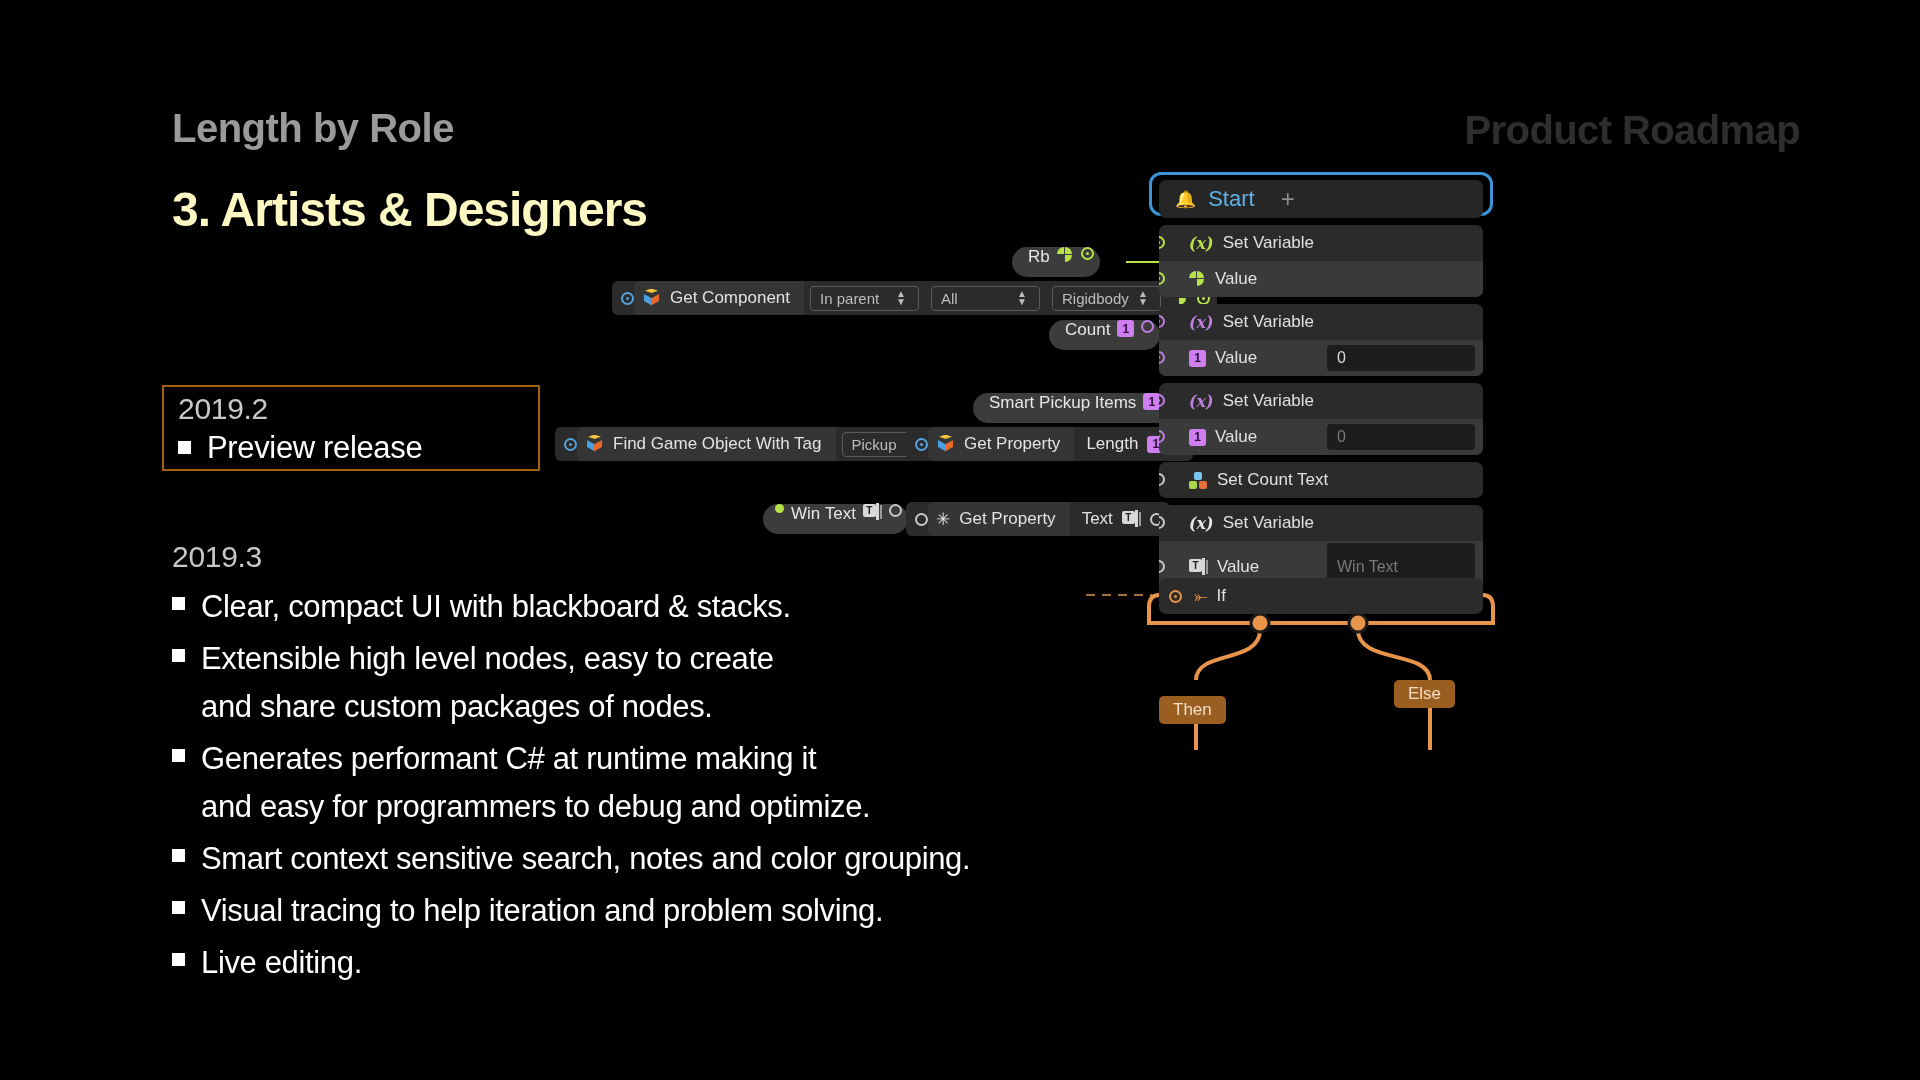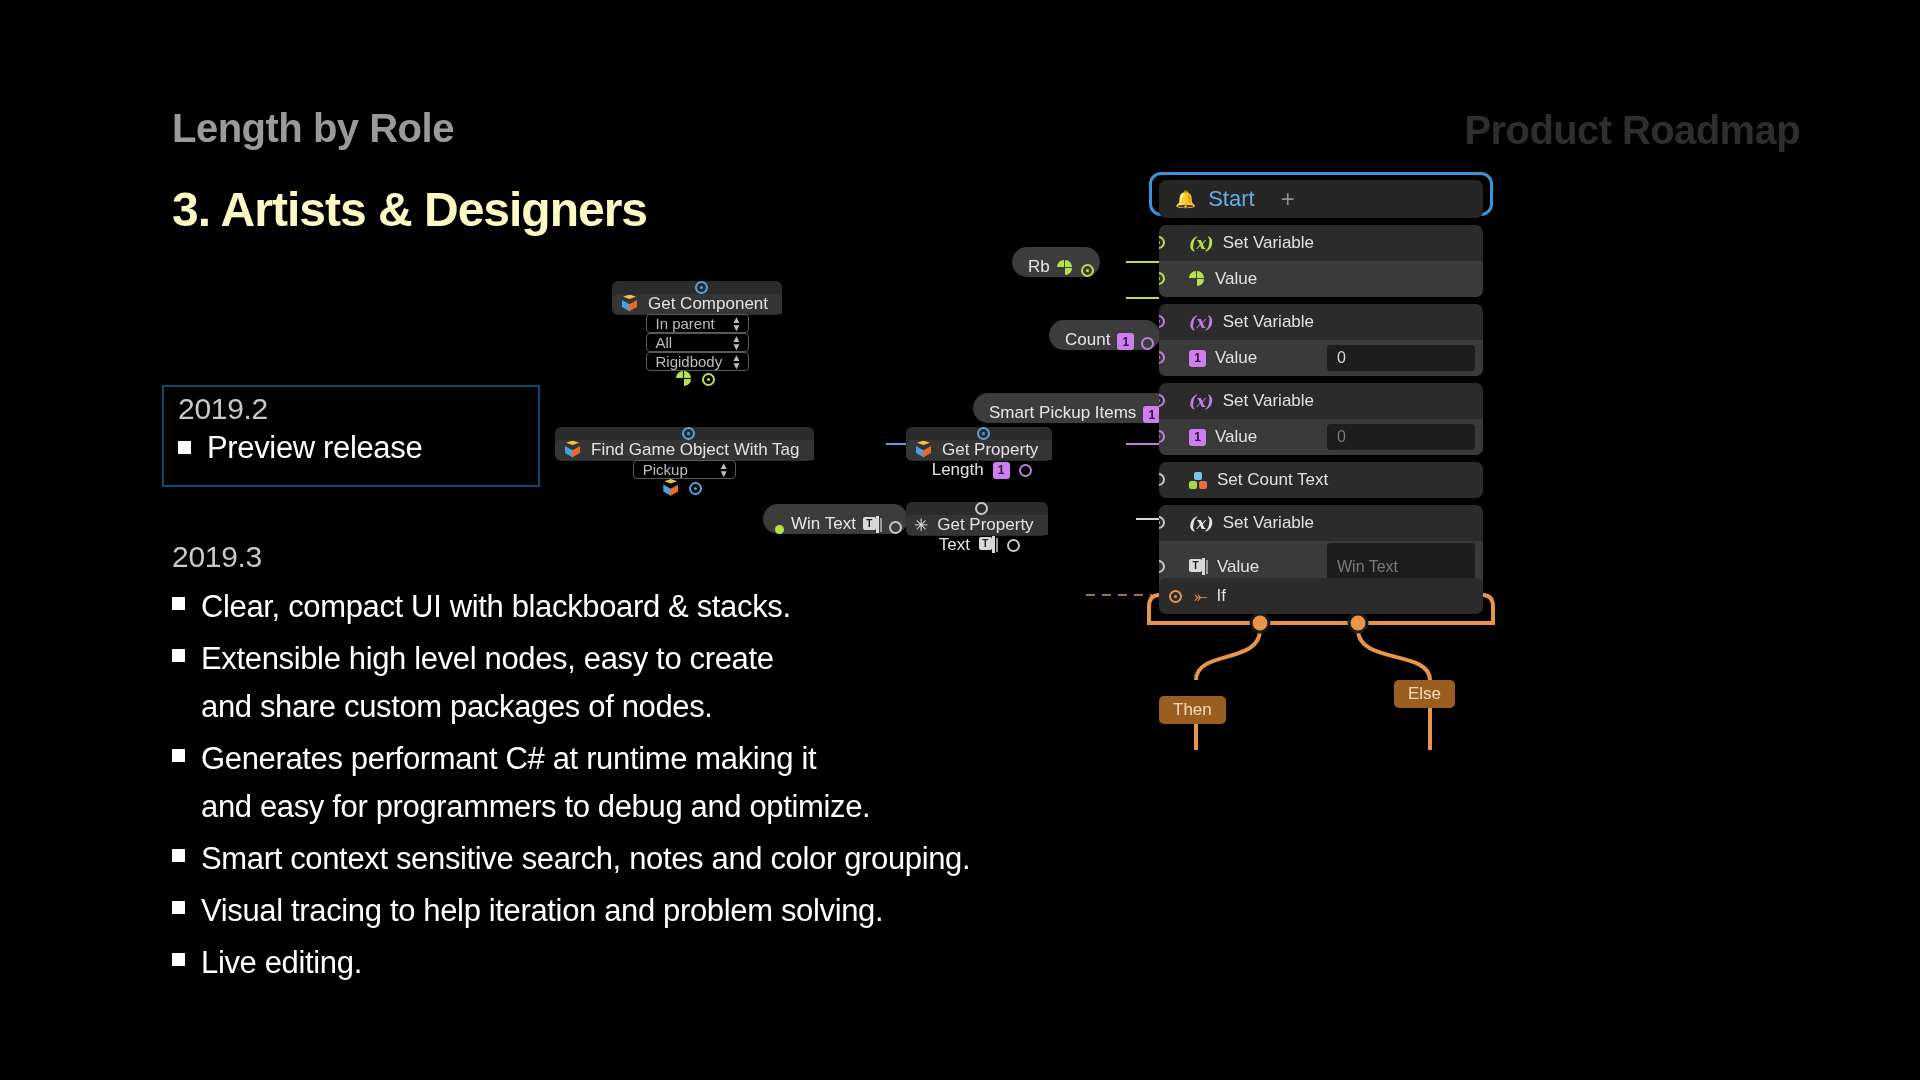--- a/index.html
+++ b/index.html
@@ -25,22 +25,22 @@
     font-size:38px;font-weight:700;letter-spacing:-0.6px;color:#ffffff;
   }
   .corner-title{
     position:absolute;right:120px;top:108px;
     font-size:40px;font-weight:700;letter-spacing:-0.6px;color:#2e2e2e;
     text-align:right;
   }
 
   
   .highlight-box{
-    position:absolute;left:162px;top:385px;width:378px;height:102px;
-    border:2px solid #0c4a6e;box-sizing:border-box;
+    position:absolute;left:162px;top:385px;width:378px;height:86px;
+    border:2px solid #a16207;box-sizing:border-box;
   }
   .ver-label{
     font-size:30px;color:#c8c8c8;font-weight:400;letter-spacing:-0.3px;
   }
   .hl-ver{position:absolute;left:14px;top:5px;}
   .hl-item{position:absolute;left:14px;top:43px;display:flex;align-items:baseline;gap:16px;}
   .bullet{
     width:13px;height:13px;background:#fff;display:inline-block;flex:0 0 auto;
     position:relative;top:-4px;
   }
@@ -53,44 +53,44 @@
   .li .bullet{margin-top:14px;top:0;}
   .li .item-text{font-size:31px;line-height:48px;}
 
   
   .graph{position:absolute;left:640px;top:180px;width:1280px;height:720px;}
   .wire{position:absolute;}
 
   
   .pill{
     position:absolute;height:30px;border-radius:15px;background:#3c3c3c;
-    display:flex;align-items:flex-end;gap:7px;padding:0 6px 0 16px;
+    display:flex;align-items:flex-start;gap:7px;padding:0 6px 0 16px;
     font-size:17px;color:#e6e6e6;white-space:nowrap;
   }
 
   
   .unit{
     position:absolute;height:34px;border-radius:6px;background:#2b2b2b;
-    display:flex;align-items:center;white-space:nowrap;flex-direction:column;
+    display:flex;align-items:center;white-space:nowrap;
   }
   .unit .head{
     display:flex;align-items:center;gap:9px;height:100%;padding:0 14px 0 12px;
     background:#353535;border-radius:6px 0 0 6px;font-size:17px;color:#e2e2e2;
   }
   .unit .tail{
     display:flex;align-items:center;gap:9px;height:100%;padding:0 7px 0 12px;
     font-size:17px;color:#e2e2e2;
   }
 
   
   .sel{
     height:23px;min-width:86px;border:1px solid #5a5a5a;border-radius:4px;
     display:flex;align-items:center;justify-content:space-between;
-    padding:0 6px 0 9px;font-size:15px;color:#bdbdbd;background:transparent;
-    margin:0 14px;
+    padding:0 12px 0 9px;font-size:15px;color:#bdbdbd;background:transparent;
+    margin:0 6px;
   }
   .sel .updown{font-size:10px;line-height:8px;display:flex;flex-direction:column;color:#bdbdbd;}
 
   
   .port{
     width:13px;height:13px;border-radius:50%;border:2px solid #c9c9c9;
     box-sizing:border-box;background:transparent;flex:0 0 auto;position:relative;
   }
   .port::after{content:"";position:absolute;inset:3px;border-radius:50%;background:#c9c9c9;}
   .port.green{border-color:#b8e24a;}    .port.green::after{background:#b8e24a;}

